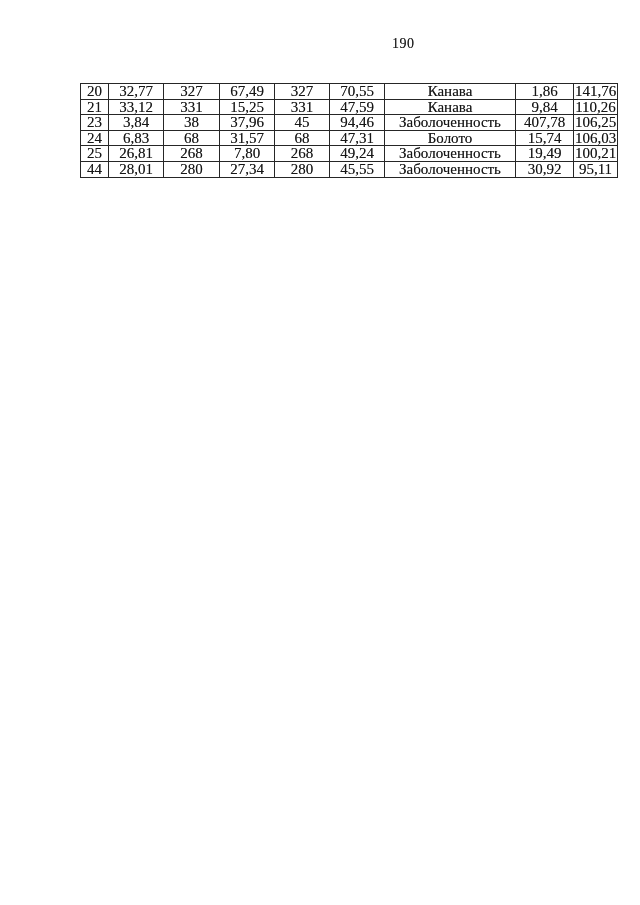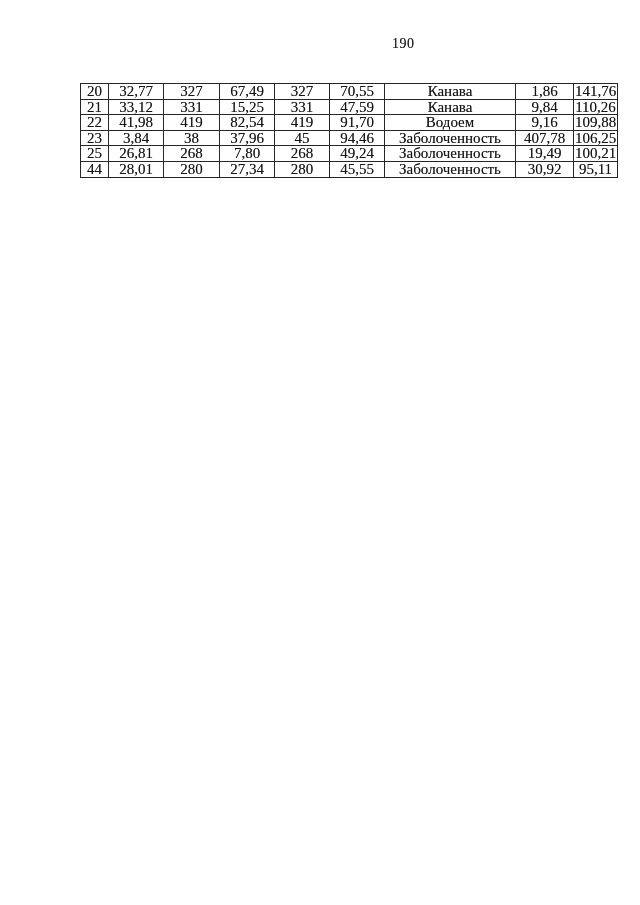--- a/index.html
+++ b/index.html
@@ -93,40 +93,40 @@
         <td>33,12</td>
         <td>331</td>
         <td>15,25</td>
         <td>331</td>
         <td>47,59</td>
         <td>Канава</td>
         <td>9,84</td>
         <td>110,26</td>
       </tr>
       <tr>
-        <td>22</td>
-        <td>41,98</td>
-        <td>419</td>
-        <td>82,54</td>
-        <td>419</td>
-        <td>91,70</td>
-        <td>Водоем</td>
-        <td>9,16</td>
-        <td>109,88</td>
-      </tr>
-      <tr>
         <td>23</td>
         <td>3,84</td>
         <td>38</td>
         <td>37,96</td>
         <td>45</td>
         <td>94,46</td>
         <td>Заболоченность</td>
         <td>407,78</td>
         <td>106,25</td>
+      </tr>
+      <tr>
+        <td>24</td>
+        <td>6,83</td>
+        <td>68</td>
+        <td>31,57</td>
+        <td>68</td>
+        <td>47,31</td>
+        <td>Болото</td>
+        <td>15,74</td>
+        <td>106,03</td>
       </tr>
       <tr>
         <td>25</td>
         <td>26,81</td>
         <td>268</td>
         <td>7,80</td>
         <td>268</td>
         <td>49,24</td>
         <td>Заболоченность</td>
         <td>19,49</td>

